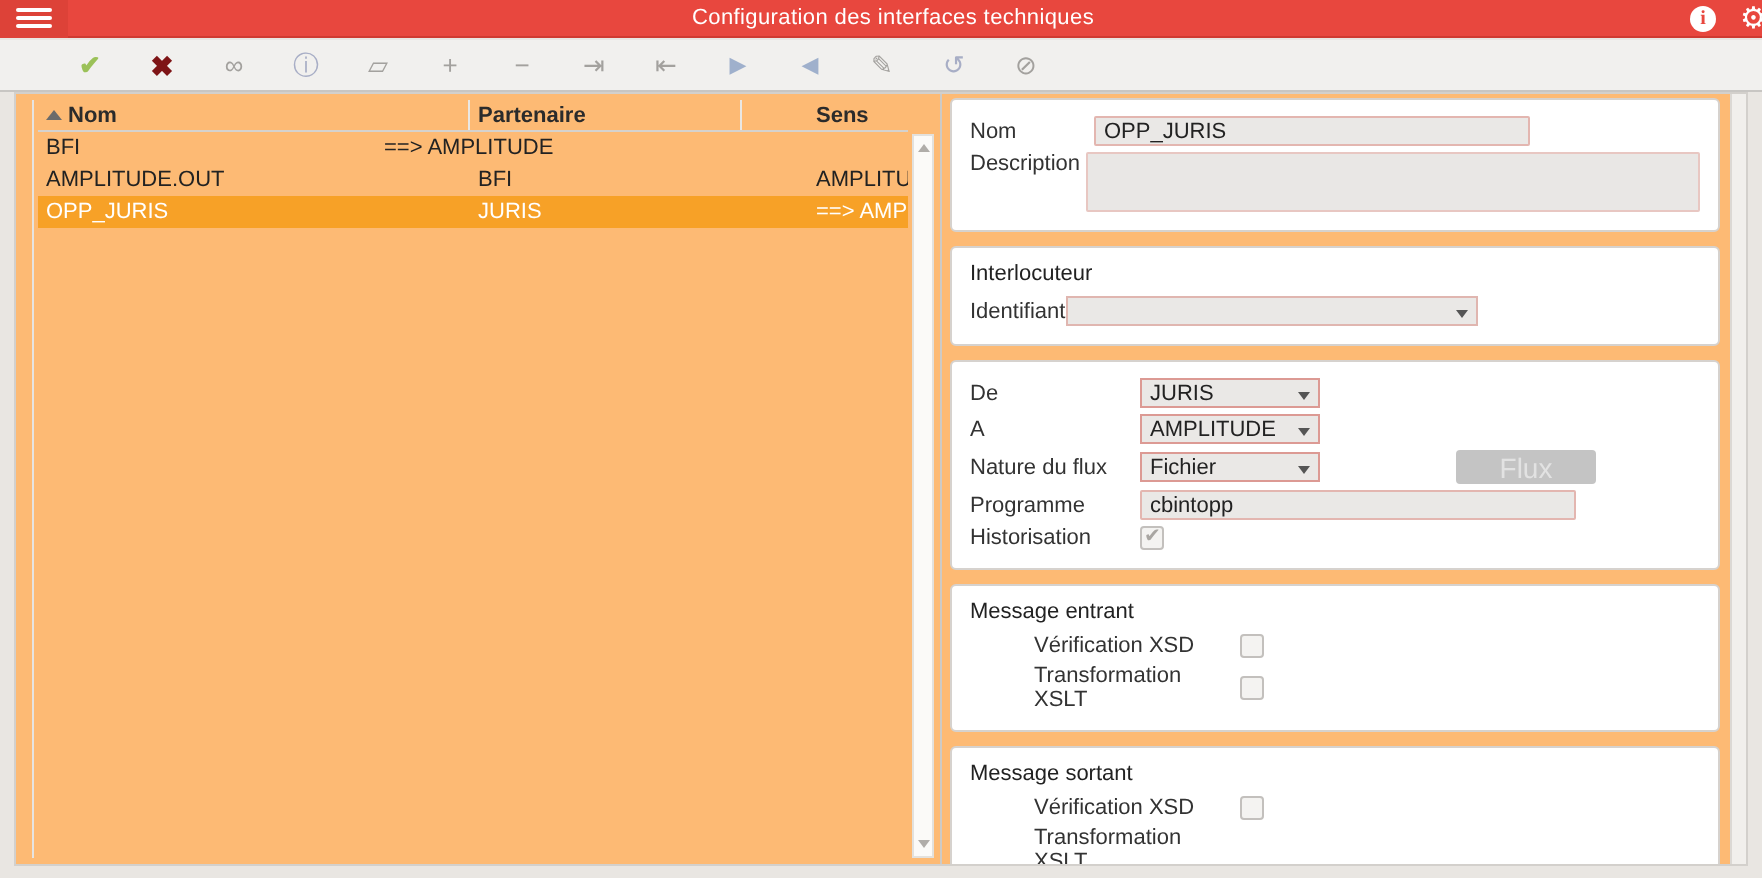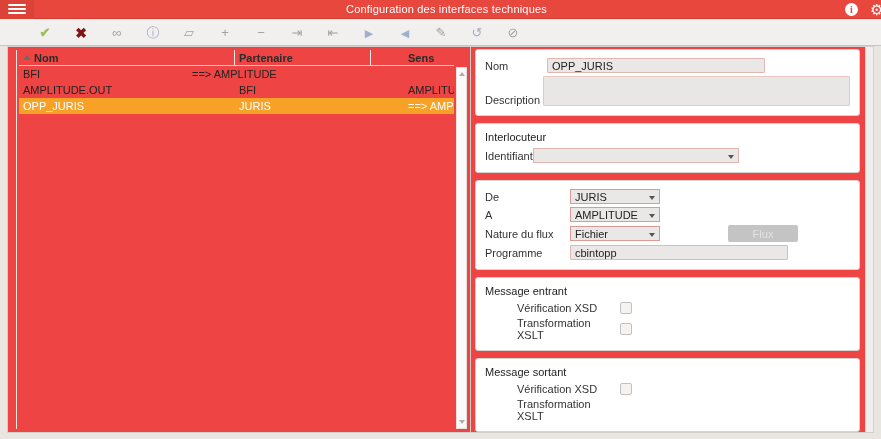--- a/index.html
+++ b/index.html
@@ -50,21 +50,21 @@
   }
   .ti.c-green { color:#9bc158; font-weight:bold; }
   .ti.c-darkred { color:#7e1416; font-weight:bold; font-size:14px; }
   .ti.c-blue { color:#9fb0cc; }
   .ti.c-lav { color:#a8aec6; }
   .ti.small { font-size:11px; }
 
   
   .content {
     position:absolute; left:7px; top:46px; width:867px; height:387px;
-    background:#ef4444; border:1px solid #d3d0cc;
+    background:#fdba74; border:1px solid #d3d0cc;
     display:flex;
   }
 
   
   .table-panel {
     width:463px; border-right:1px solid #cdcac6; position:relative;
     padding:3px 16px 3px 8px;
   }
   .table-inner { border-left:1px solid #e6e4e1; height:100%; padding-left:2px; }
   .grid-header { display:flex; height:16px; border-bottom:1px solid #d5d2ce; font-weight:bold; color:#2b2b2b; }
@@ -97,21 +97,21 @@
     background:#ffffff; border:1px solid #d6d2ce; border-radius:3px;
     padding:5px 9px 6px 9px; margin-bottom:7px;
   }
   .card-title { font-weight:normal; color:#222; margin:2px 0 5px 0; }
   .frow { display:flex; align-items:center; margin:3px 0; }
   .frow .lbl { color:#333; }
   .card-general .lbl { width:62px; }
   .card-inter .lbl { width:48px; }
   .card-attr .lbl { width:85px; }
   .card-msg .lbl { width:103px;margin-left:32px; }
-  .frow.top { align-items:flex-end; }
+  .frow.top { align-items:flex-start; }
 
   .tinput {
     height:15px; background:#eae8e6; border:1px solid #e3b6b0; border-radius:1px;
     font-family:"Liberation Sans", sans-serif; font-size:11px; color:#222;
     padding:0 4px; outline:none;
   }
   .w-nom { width:218px; }
   .w-desc { width:325px; height:30px; background:#e9e7e5; border:1px solid #e8c7c2; resize:none; padding:2px 4px; }
   .w-prog { width:218px; }
 
@@ -122,21 +122,21 @@
   .dropdown::after {
     content:""; position:absolute; right:4px; top:6px;
     border-left:3px solid transparent; border-right:3px solid transparent;
     border-top:4px solid #555;
   }
   .dd-ident { width:206px; border:1px solid #e0b6b0; }
   .dd-sm { width:90px; }
 
   .btn-flux {
     margin-left:68px; width:70px; height:17px; background:#c4c4c4; border:none; border-radius:2px;
-    color:#e2e2e2; font-family:"Liberation Sans", sans-serif; font-size:11px; cursor:default;
+    color:#e2e2e2; font-family:"Liberation Sans", sans-serif; font-size:14px; cursor:default;
   }
 
   .checkbox {
     width:12px; height:12px; background:#f4f3f1; border:1px solid #c3c0bd; border-radius:2px;
     position:relative; cursor:pointer;
   }
   .checkbox.checked::after {
     content:"\2714"; position:absolute; left:1px; top:-2px;
     color:#a9a6a2; font-size:10px;
   }
@@ -256,20 +256,24 @@
         <span class="lbl">Nature du flux</span>
         <div class="dropdown dd-sm">
           <span>Fichier</span>
         </div>
         <button class="btn-flux">Flux</button>
       </div>
       <div class="frow">
         <span class="lbl">Programme</span>
         <input class="tinput w-prog" value="cbintopp" style="">
       </div>
+      <div class="frow">
+        <span class="lbl">Historisation</span>
+        <span class="checkbox checked"></span>
+      </div>
     </div>
 
     <div class="card card-msg">
       <div class="card-title">Message entrant</div>
       <div class="frow">
         <span class="lbl">Vérification XSD</span>
         <span class="checkbox"></span>
       </div>
       <div class="frow">
         <span class="lbl">Transformation XSLT</span>

